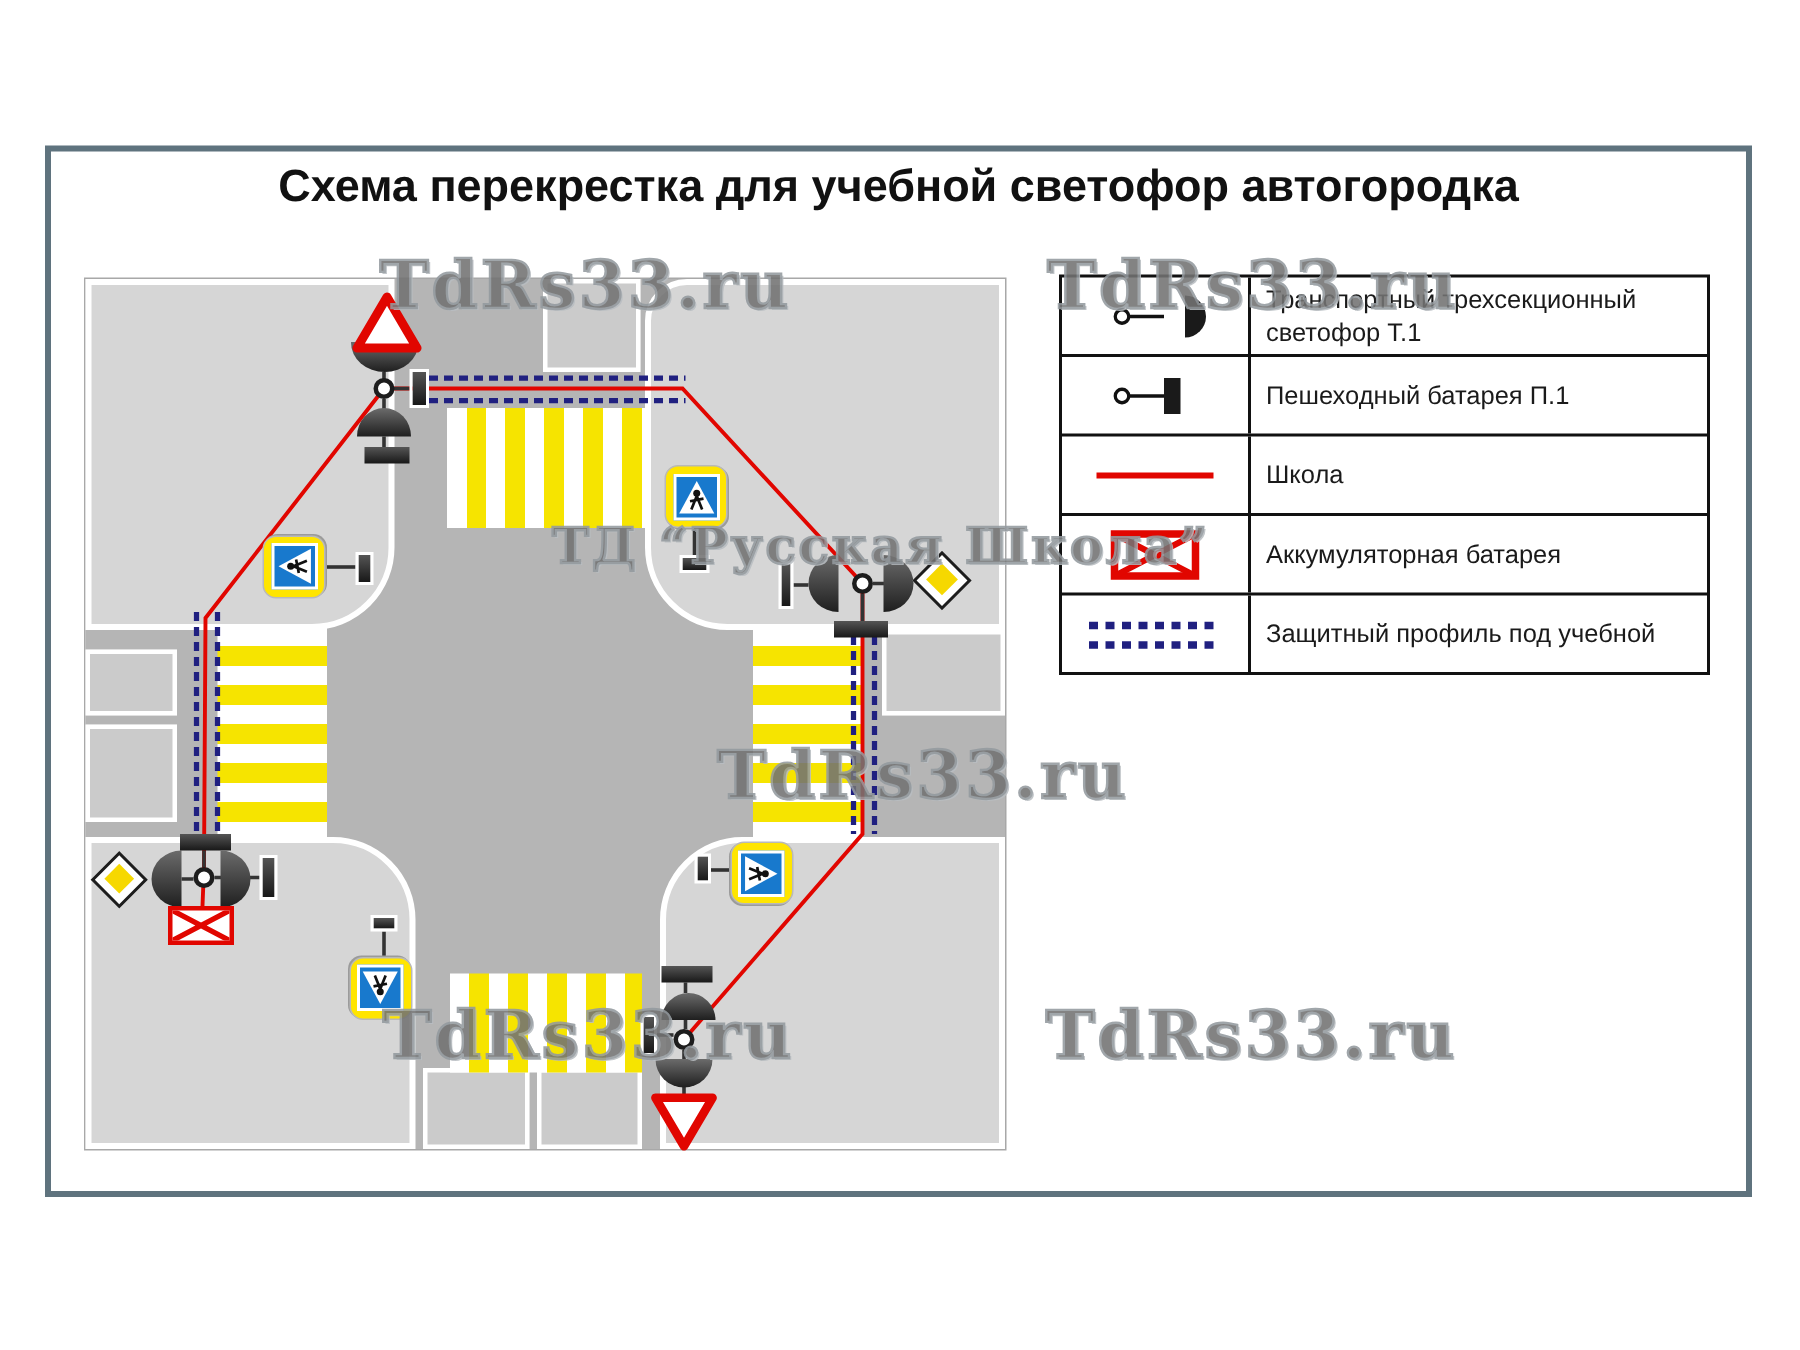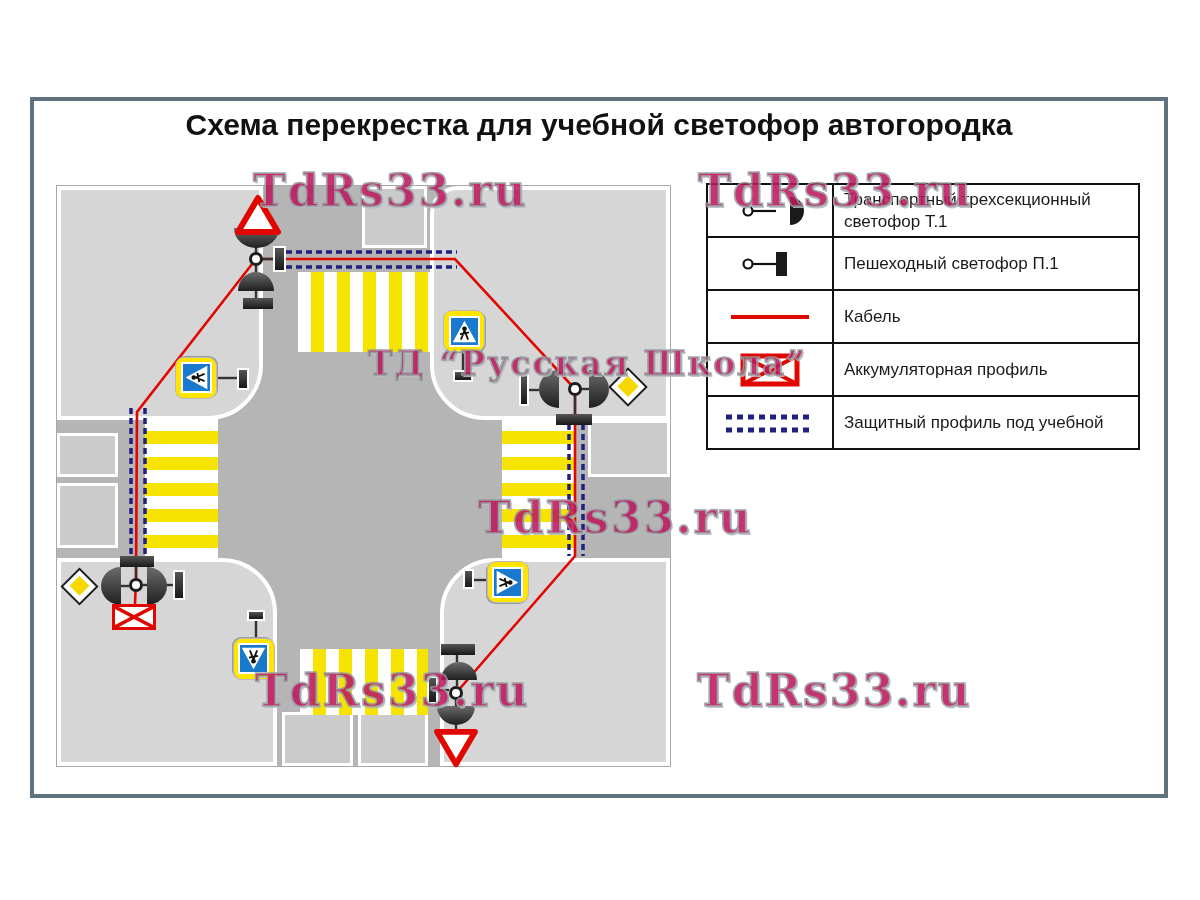--- a/index.html
+++ b/index.html
@@ -39,21 +39,21 @@
   
   .legend{position:absolute;left:706px;top:183px;width:434px;height:267px;
           border:2px solid #111;box-sizing:border-box;display:flex;flex-direction:column;background:#fff;}
   .lrow{flex:1;display:flex;border-bottom:2px solid #111;}
   .lrow:last-child{border-bottom:none;}
   .lsym{width:124px;border-right:2px solid #111;display:flex;align-items:center;justify-content:center;}
   .ltxt{flex:1;display:flex;align-items:center;padding:4px 10px;font-size:17px;color:#1a1a1a;line-height:1.25;}
 
   
   .wm{position:absolute;z-index:50;font-family:"DejaVu Serif",serif;font-weight:bold;
-      color:#be185d;-webkit-text-stroke:1.6px #949a9f;text-shadow:1.5px 1.5px 0 #b9bec2;
+      color:#737373;-webkit-text-stroke:1.6px #949a9f;text-shadow:1.5px 1.5px 0 #b9bec2;
       opacity:0.88;letter-spacing:2px;white-space:nowrap;pointer-events:none;}
 </style>
 </head>
 <body>
 
 <div class="frame"></div>
 <div class="title">Схема перекрестка для учебной светофор автогородка</div>
 
 <div class="diagram">
 
@@ -213,38 +213,38 @@
     <div class="ltxt">Транспортный  трехсекционный светофор Т.1</div>
   </div>
   <div class="lrow">
     <div class="lsym">
       <svg width="68" height="40" viewBox="0 0 68 40">
         <circle cx="12" cy="20" r="4.5" fill="#fff" stroke="#111" stroke-width="2.2"></circle>
         <line x1="16" y1="20" x2="40" y2="20" stroke="#111" stroke-width="2.2"></line>
         <rect x="40" y="8" width="11" height="24" fill="#1a1a1a"></rect>
       </svg>
     </div>
-    <div class="ltxt">Пешеходный светофор П.1</div>
+    <div class="ltxt">Пешеходный батарея П.1</div>
   </div>
   <div class="lrow">
     <div class="lsym">
       <svg width="90" height="40" viewBox="0 0 90 40">
         <line x1="6" y1="20" x2="84" y2="20" stroke="#e10600" stroke-width="4"></line>
       </svg>
     </div>
-    <div class="ltxt">Кабель</div>
+    <div class="ltxt">Школа</div>
   </div>
   <div class="lrow">
     <div class="lsym">
       <svg width="90" height="44" viewBox="0 0 90 44">
         <rect x="18" y="8" width="54" height="28" fill="#fff" stroke="#e10600" stroke-width="5"></rect>
         <path d="M18 8 L72 36 M18 36 L72 8" stroke="#e10600" stroke-width="4"></path>
       </svg>
     </div>
-    <div class="ltxt">Аккумуляторная профиль</div>
+    <div class="ltxt">Аккумуляторная батарея</div>
   </div>
   <div class="lrow">
     <div class="lsym">
       <svg width="100" height="40" viewBox="0 0 100 40">
         <line x1="6" y1="14" x2="94" y2="14" stroke="#202080" stroke-width="5" stroke-dasharray="6 5"></line>
         <line x1="6" y1="27" x2="94" y2="27" stroke="#202080" stroke-width="5" stroke-dasharray="6 5"></line>
       </svg>
     </div>
     <div class="ltxt">Защитный профиль под учебной</div>
   </div>

